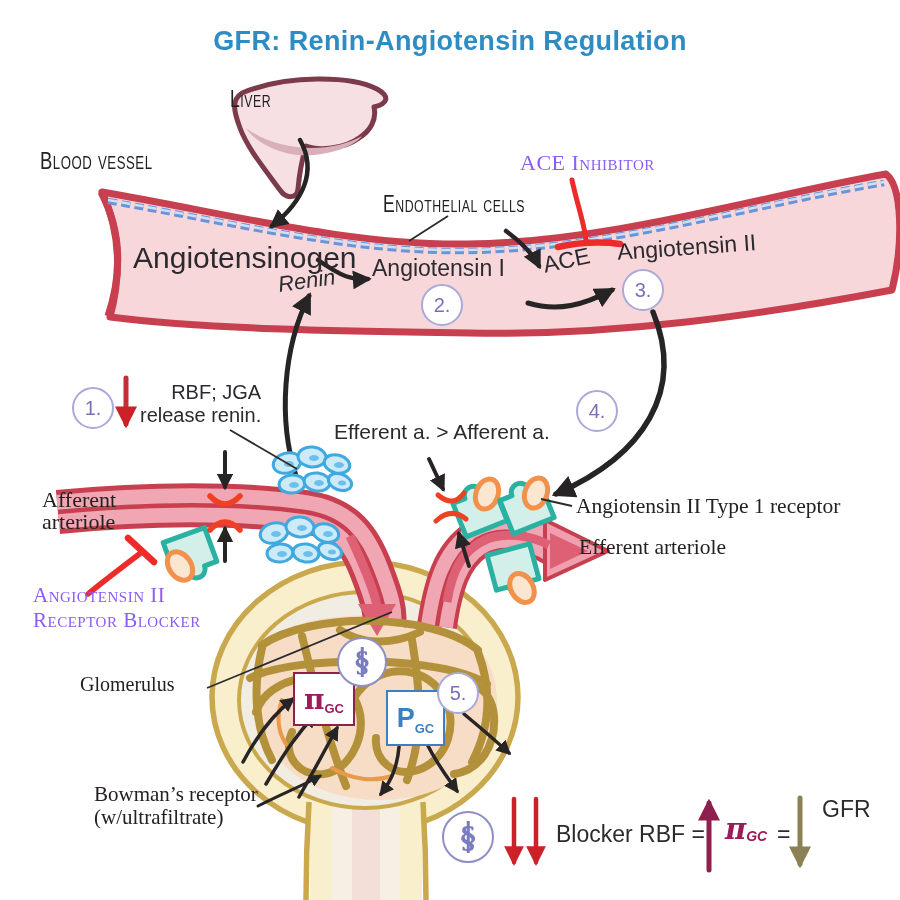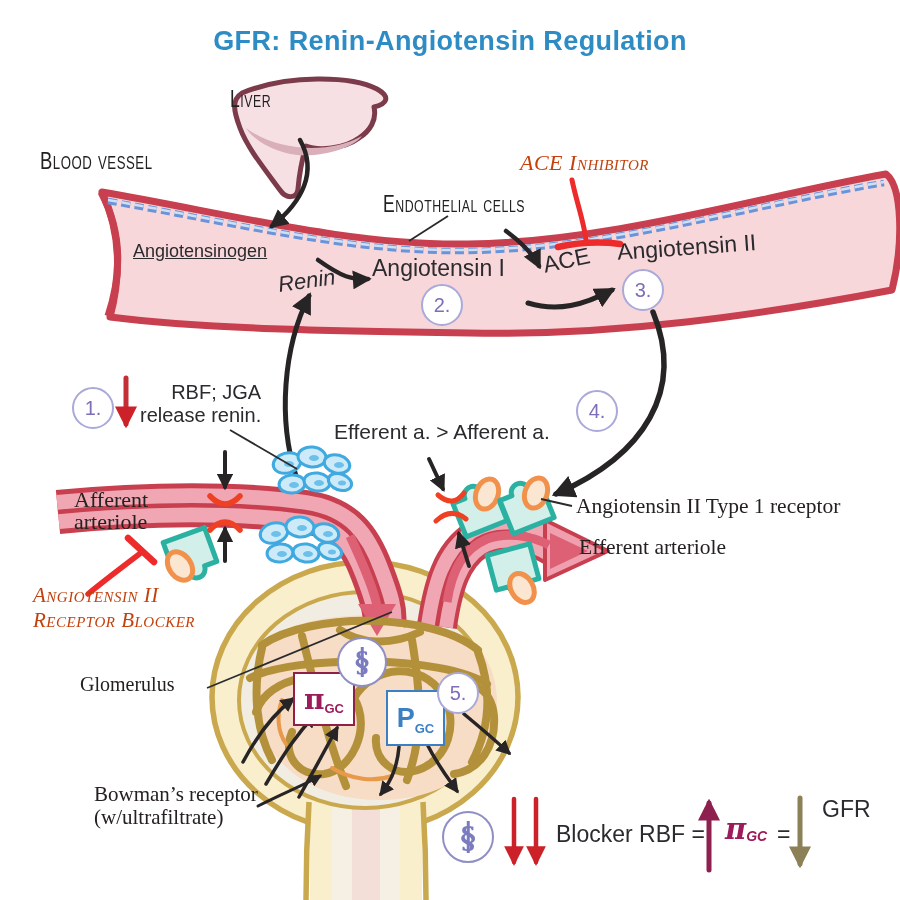--- a/index.html
+++ b/index.html
@@ -6,22 +6,22 @@
   #stage{position:relative;width:900px;height:900px;overflow:hidden;background:#fff;
          font-family:"Liberation Sans",sans-serif;}
   #art{position:absolute;left:0;top:0;z-index:1;}
   .lbl{position:absolute;z-index:3;white-space:nowrap;color:#2b2a2e;
        font-family:"Liberation Sans",sans-serif;}
   .title{left:0;width:900px;top:26px;text-align:center;font-weight:700;font-size:27px;
          color:#2e8cc5;letter-spacing:.4px;}
   .handcaps{font-variant:small-caps;font-weight:500;letter-spacing:.6px;color:#232021;
             transform:scaleX(.88) scaleY(1.18);transform-origin:left top;}
   .serif{font-family:"Liberation Serif",serif;color:#242120;}
-  .bluecaps{font-family:"Liberation Serif",serif;font-variant:small-caps;color:#c2410c;
-            letter-spacing:.5px;font-style:italic;}
+  .bluecaps{font-family:"Liberation Serif",serif;font-variant:small-caps;color:#8b5cf6;
+            letter-spacing:.5px;}
   .ital{font-style:italic;}
   .stepcircle{position:absolute;z-index:4;width:38px;height:38px;border-radius:50%;
       border:2px solid #a9a9da;background:#fff;color:#7e6eb8;font-size:20px;
       display:flex;align-items:center;justify-content:center;}
   .asccircle{position:absolute;z-index:4;border-radius:50%;border:2px solid #8f8fc6;
       background:#fff;display:flex;align-items:center;justify-content:center;}
   .ascglyph{position:relative;z-index:2;color:#7b7cbf;font-weight:700;
       font-family:"DejaVu Serif",serif;}
   .ascbar{position:absolute;z-index:1;width:2.5px;background:#7b7cbf;left:50%;
       transform:translateX(-50%);}
@@ -216,41 +216,41 @@
     <path stroke="#8c8156" stroke-width="5" marker-end="url(#mo)" d="M 800,798 L 800,864"></path>
   </g>
 </svg>
 
 <div class="lbl title">GFR: Renin-Angiotensin Regulation</div>
 
 <div class="lbl handcaps" style="left:230px;top:86px;font-size:20px;">Liver</div>
 <div class="lbl handcaps" style="left:40px;top:147px;font-size:21px;">Blood vessel</div>
 <div class="lbl handcaps" style="left:383px;top:191px;font-size:20px;">Endothelial cells</div>
 
-<div class="lbl" style="left:133px;top:241px;font-size:18px;text-decoration:underline;">Angiotensinogen</div>
+<div class="lbl" style="left:133px;top:241px;font-size:30px;">Angiotensinogen</div>
 <div class="lbl ital" style="left:278px;top:268px;font-size:22px;transform:rotate(-8deg);">Renin</div>
 <div class="lbl" style="left:372px;top:255px;font-size:23px;">Angiotensin I</div>
 <div class="lbl" style="left:543px;top:247px;font-size:23px;transform:rotate(-12deg);">ACE</div>
 <div class="lbl" style="left:617px;top:234px;font-size:23px;transform:rotate(-4deg);">Angiotensin II</div>
 
 <div class="lbl bluecaps" style="left:520px;top:150px;font-size:22px;">ACE Inhibitor</div>
 <div class="lbl bluecaps" style="left:33px;top:583px;font-size:21px;line-height:25px;">
   <div>Angiotensin II</div>
   <div>Receptor Blocker</div>
 </div>
 
 <div class="lbl" style="left:140px;top:381px;font-size:20px;line-height:23px;text-align:right;">
   <div>RBF; JGA</div>
   <div>release renin.</div>
 </div>
 <div class="lbl" style="left:334px;top:420px;font-size:21px;line-height:23px;">
   <div>Efferent a. &gt; Afferent a.</div>
 </div>
 
-<div class="lbl serif" style="left:42px;top:489px;font-size:22px;line-height:22px;margin-left:32px;">
+<div class="lbl serif" style="left:42px;top:489px;font-size:22px;line-height:22px;">
   <div>Afferent</div>
   <div>arteriole</div>
 </div>
 <div class="lbl serif" style="left:576px;top:494px;font-size:21.5px;">Angiotensin II Type 1 receptor</div>
 <div class="lbl serif" style="left:579px;top:535px;font-size:21.5px;">Efferent arteriole</div>
 <div class="lbl serif" style="left:80px;top:673px;font-size:20px;">Glomerulus</div>
 <div class="lbl serif" style="left:94px;top:783px;font-size:21px;line-height:23px;">
   <div>Bowman’s receptor</div>
   <div>(w/ultrafiltrate)</div>
 </div>

